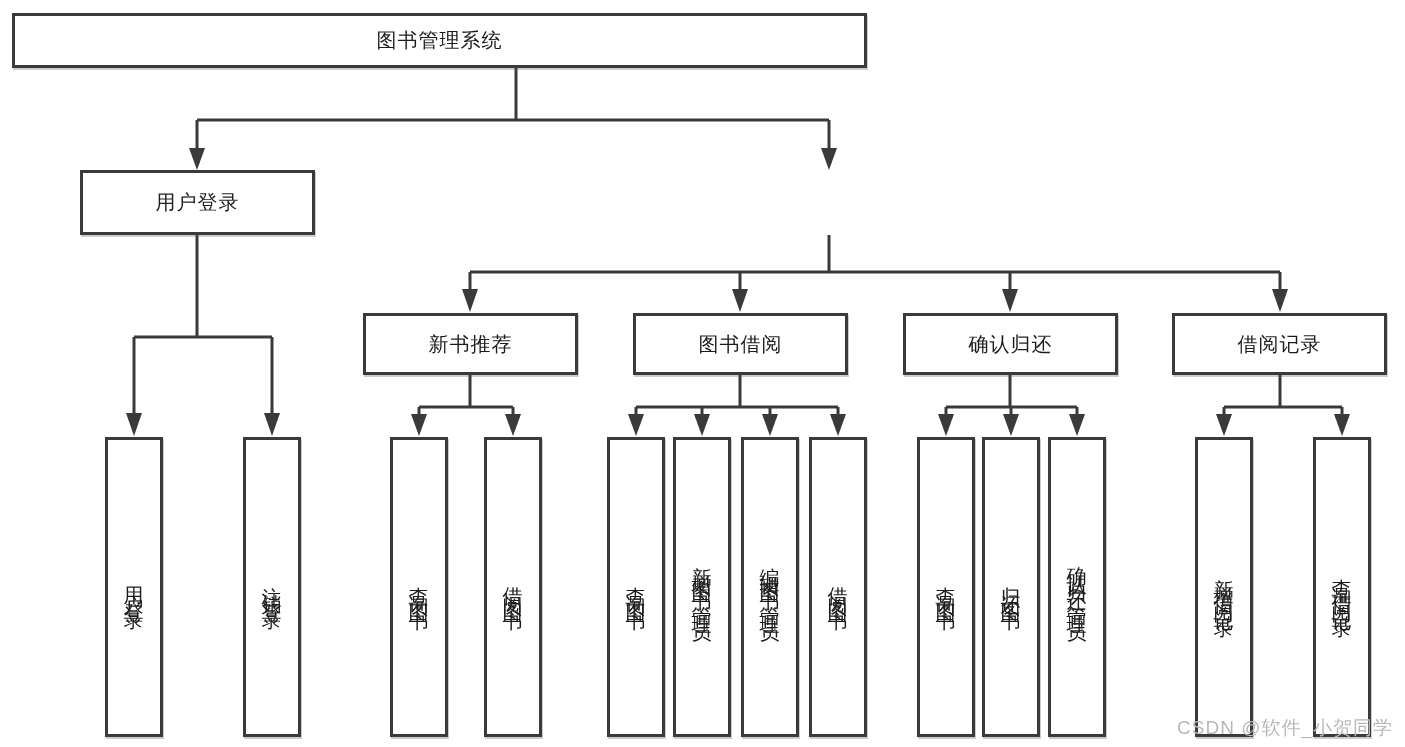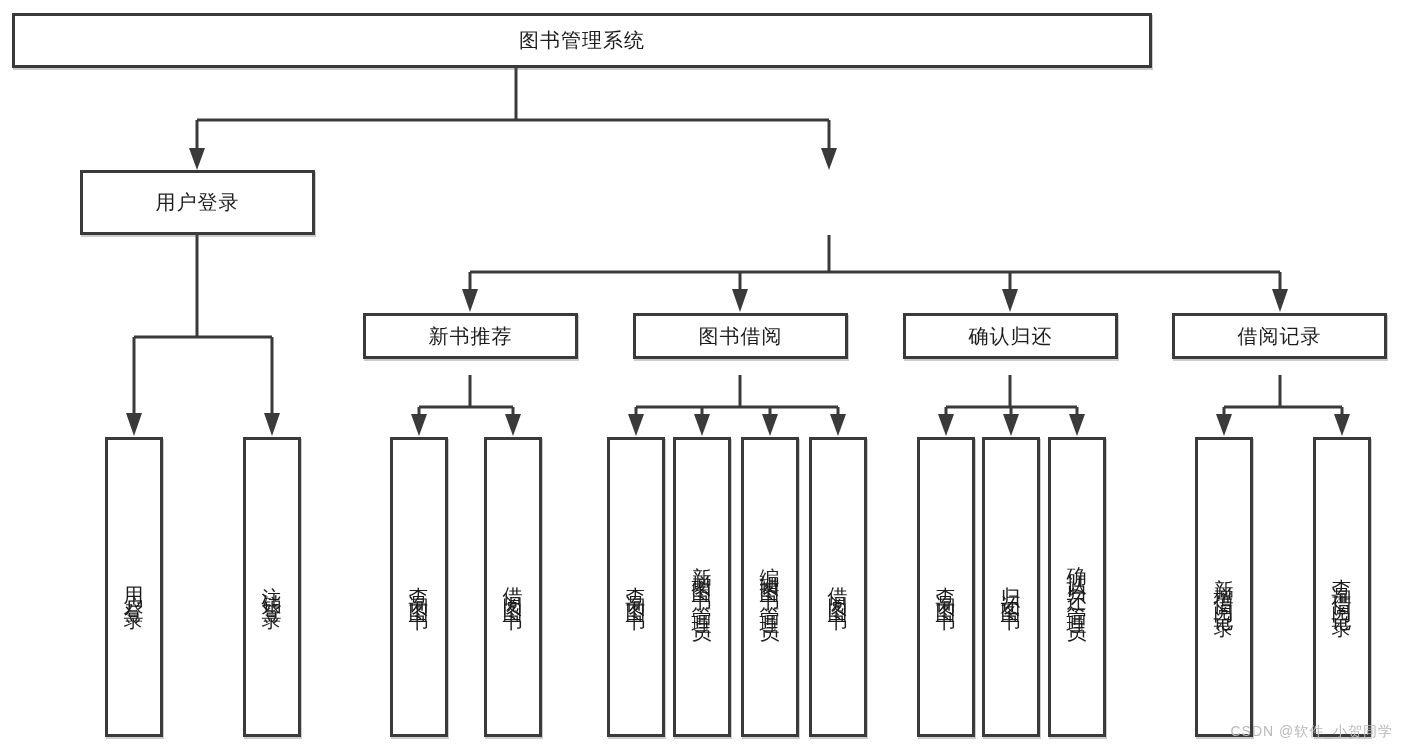--- a/index.html
+++ b/index.html
@@ -27,25 +27,25 @@
     box-sizing: border-box;
     display: flex;
     align-items: center;
     justify-content: center;
     font-size: 20px;
     color: #1c1c1c;
     z-index: 1;
     box-shadow: 1px 2px 0 rgba(90,90,90,0.30);
     letter-spacing: 1px;
   }
-  .root  { left: 12px;  top: 13px;  width: 1140px; height: 55px; justify-content: center; }
+  .root  { left: 12px;  top: 13px;  width: 855px; height: 55px; justify-content: center; }
   .lvl2  { top: 170px; height: 65px; width: 235px; }
   .b-user { left: 80px; }
   .b-book { left: 712px; }
-  .lvl3  { top: 313px; height: 46px; width: 215px; }
+  .lvl3  { top: 313px; height: 62px; width: 215px; }
   .g-new     { left: 363px; }
   .g-borrow  { left: 633px; }
   .g-current { left: 903px; }
   .g-record  { left: 1172px; }
   .leaf {
     top: 437px;
     height: 300px;
     width: 58px;
   }
   .leaf span {
@@ -66,21 +66,21 @@
   .l8  { left: 809px; }
   .l9  { left: 917px; }
   .l10 { left: 982px; }
   .l11 { left: 1048px; }
   .l12 { left: 1195px; }
   .l13 { left: 1313px; }
   .watermark {
     position: absolute;
     right: 12px;
     bottom: 6px;
-    font-size: 14px;
+    font-size: 19px;
     color: #b8b8b8;
     z-index: 2;
     letter-spacing: 1px;
   }
 </style>
 </head>
 <body>
 
 <div id="canvas">
 

